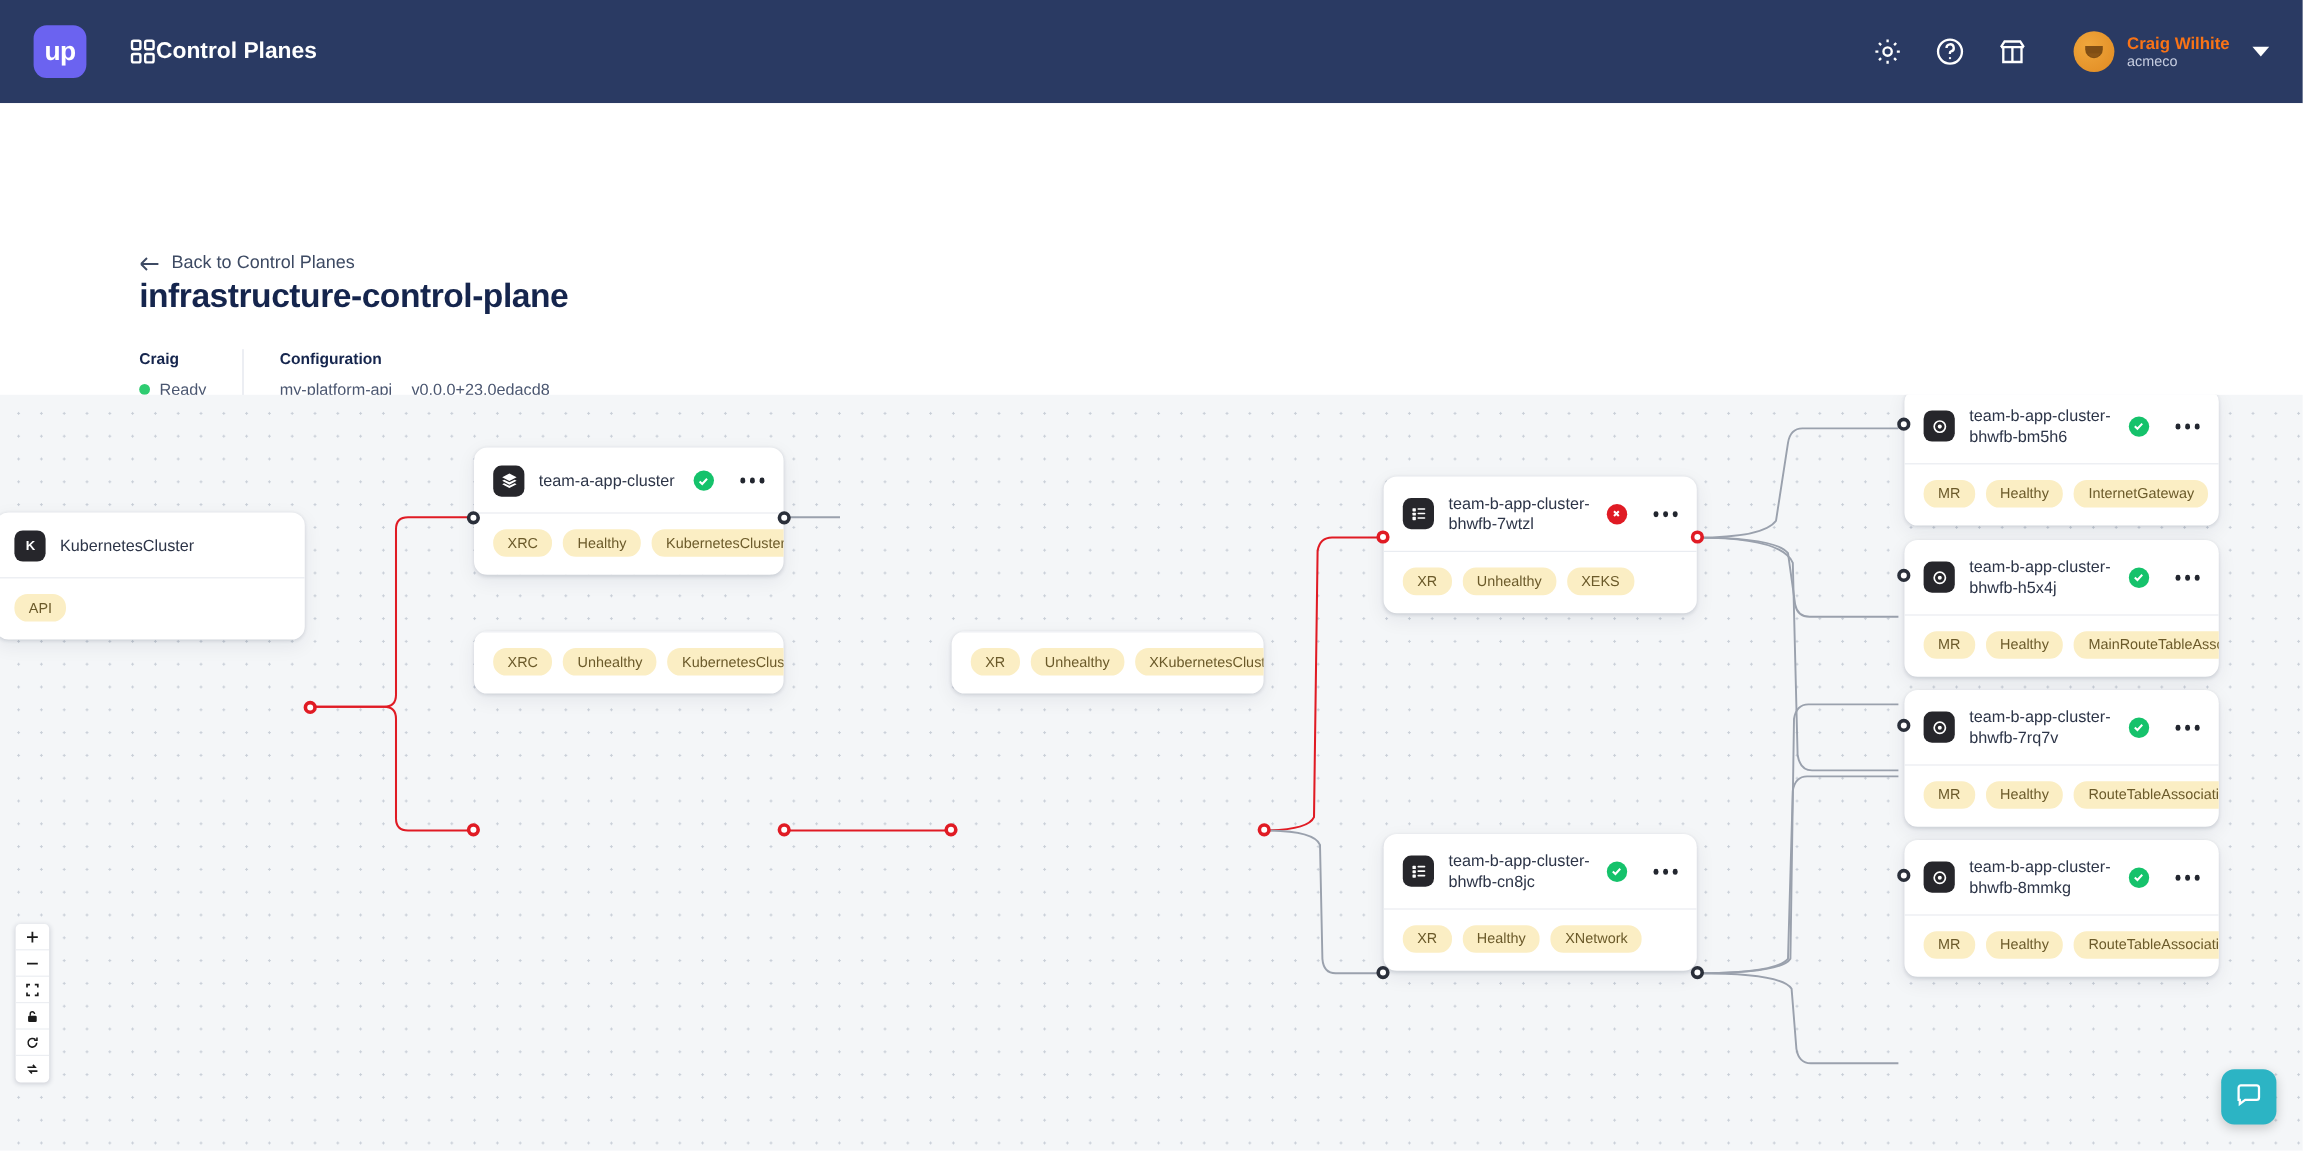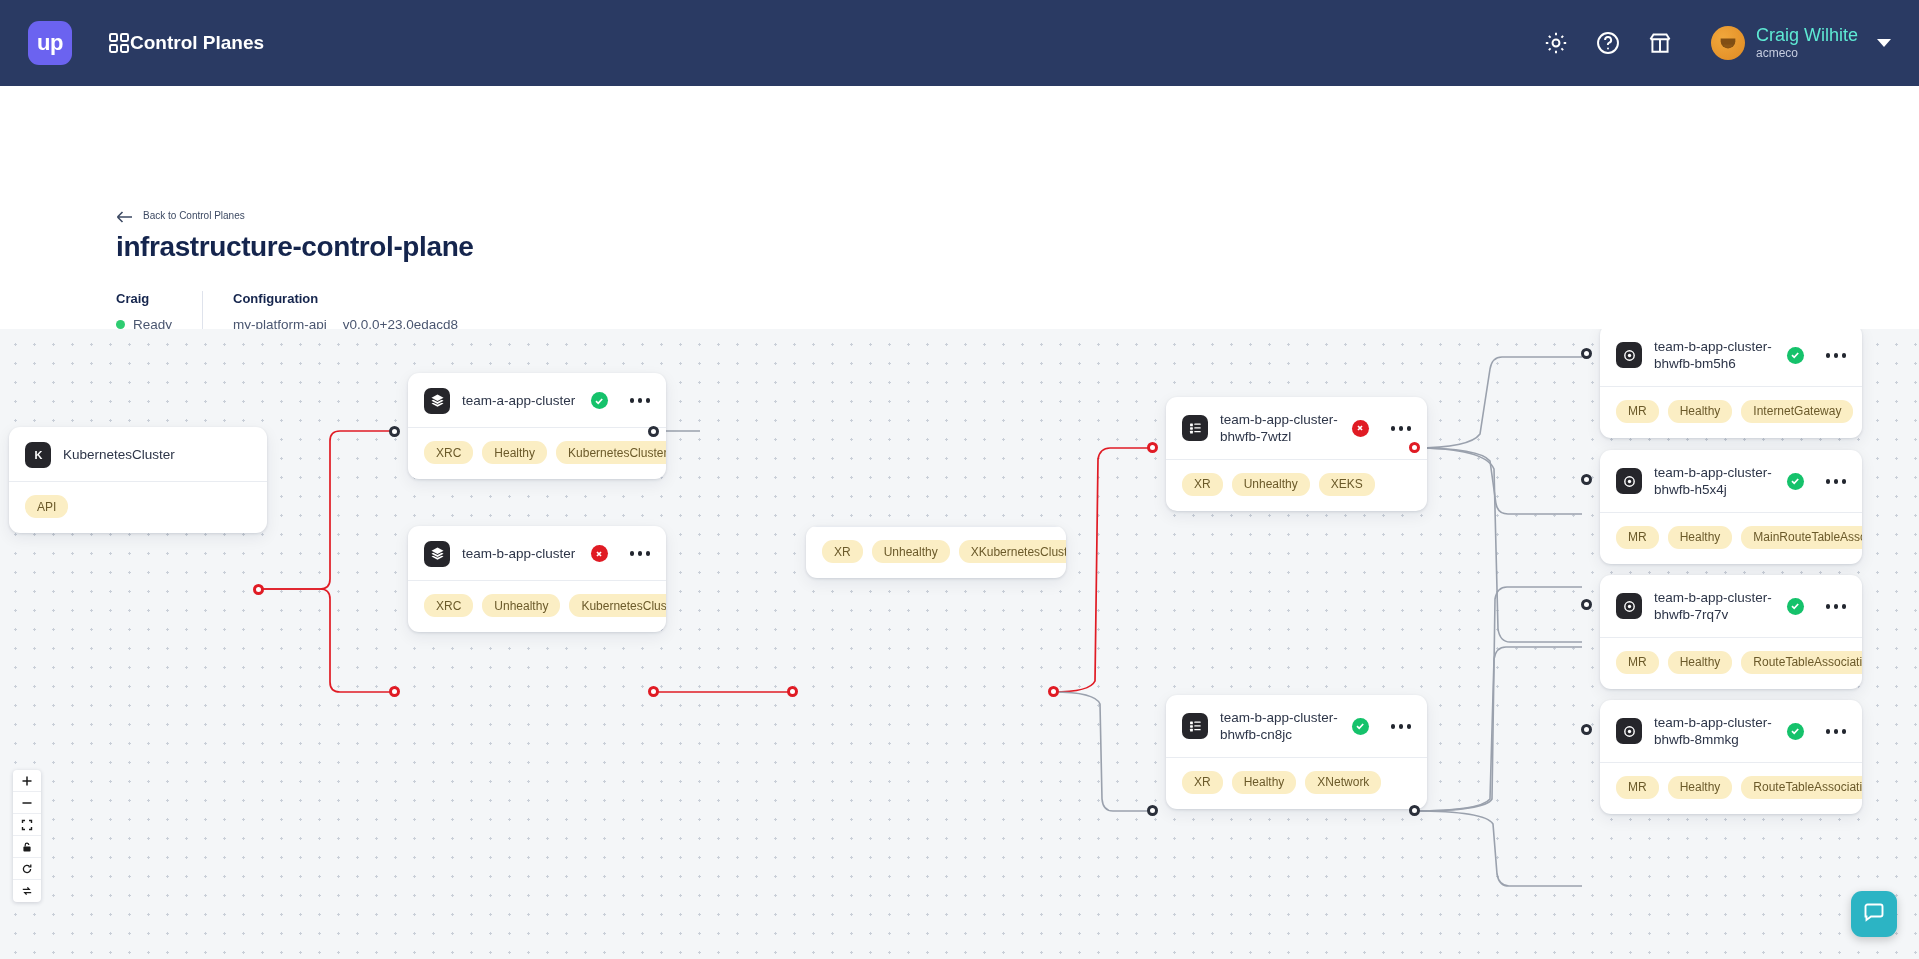--- a/index.html
+++ b/index.html
@@ -25,30 +25,30 @@
   .nav-title { color: #fff; font-size: 19px; font-weight: 700; }
   .nav-right { margin-left: auto; display: flex; align-items: center; gap: 26px; margin-right: 28px; }
   .nav-ico { width: 26px; height: 26px; color: #fff; cursor: pointer; display: block; }
   .user-wrap { display: flex; align-items: center; gap: 11px; cursor: pointer; margin-left: 12px; }
   .avatar {
     width: 34px; height: 34px; border-radius: 50%;
     background: radial-gradient(circle at 35% 35%, #f0a73c, #e08a22);
     display: flex; align-items: center; justify-content: center; overflow: hidden;
   }
   .avatar svg { width: 22px; height: 22px; }
-  .user-name { color: #5eead4; font-size: 18px; font-weight: 400; line-height: 1.15; }
+  .user-name { color: #f97316; font-size: 14px; font-weight: 700; line-height: 1.15; }
   .user-org { color: #c6cde0; font-size: 12px; line-height: 1.2; }
   .caret { width: 0; height: 0; border-left: 7px solid transparent; border-right: 7px solid transparent;
            border-top: 8px solid #fff; margin-left: 8px; }
 
   
   .header { position: absolute; left: 0; top: 86px; width: 1919px; height: 243px; background: #fff; }
   .back-link {
-    position: absolute; left: 116px; top: 124px; display: flex; align-items: flex-start; gap: 10px;
-    color: #3d4a63; font-size: 10px; cursor: pointer;
+    position: absolute; left: 116px; top: 124px; display: flex; align-items: flex-end; gap: 10px;
+    color: #3d4a63; font-size: 15px; cursor: pointer;
   }
   .back-arrow { width: 17px; height: 14px; display: block; }
   .page-title {
     position: absolute; left: 116px; top: 145px; font-size: 28px; font-weight: 700;
     color: #15254d; letter-spacing: -0.4px;
   }
   .meta { position: absolute; left: 116px; top: 205px; display: flex; align-items: flex-start; }
   .meta-col { display: flex; flex-direction: column; gap: 11px; }
   .meta-label { font-size: 13px; font-weight: 700; color: #15254d; }
   .meta-value { font-size: 13.5px; color: #4a5670; display: flex; align-items: center; gap: 8px; }
@@ -76,21 +76,20 @@
     background-size: 19px 19px; background-position: 6px 6px;
     overflow: hidden;
   }
   .edges { position: absolute; left: 0; top: 0; width: 1919px; height: 630px; }
 
   
   .node {
     position: absolute; background: #fff; border-radius: 11px;
     box-shadow: 0 1px 3px rgba(20,30,60,.13), 0 5px 16px rgba(20,30,60,.07);
     overflow: hidden;
-    margin-left: 13px;
   }
   .node-head { display: flex; align-items: center; padding: 14px 14px 13px 16px; gap: 12px; min-height: 54px; }
   .node-icon {
     width: 26px; height: 26px; border-radius: 7px; background: #26262b; flex: 0 0 26px;
     display: flex; align-items: center; justify-content: center;
   }
   .node-icon svg { width: 15px; height: 15px; }
   .node-name { font-size: 13.5px; color: #2d3548; line-height: 1.28; flex: 1 1 auto; word-break: break-word; }
   .status-badge { width: 17px; height: 17px; border-radius: 50%; flex: 0 0 17px;
                   display: flex; align-items: center; justify-content: center; }
@@ -296,40 +295,20 @@
       <div class="node-tags">
         <span class="tag">XRC</span>
         <span class="tag">Healthy</span>
         <span class="tag">KubernetesCluster</span>
       </div>
     </div>
     <div class="handle" style="left:389px; top:97px;"></div>
     <div class="handle" style="left:648px; top:97px;"></div>
 
     <div class="node" style="left:395px; top:197px; width:258px;">
-      <div class="node-head">
-        <span class="node-icon">
-          <svg viewBox="0 0 16 16" fill="#fff">
-            <path d="M8 1.6 1.6 5 8 8.4 14.4 5z"></path>
-            <path d="M1.6 8.2 8 11.6l6.4-3.4-1.7-.9L8 9.5 3.3 7.3z"></path>
-            <path d="M1.6 11.2 8 14.6l6.4-3.4-1.7-.9L8 12.5 3.3 10.3z"></path>
-          </svg>
-        </span>
-        <span class="node-name">team-b-app-cluster</span>
-        <span class="status-badge err">
-          <svg viewBox="0 0 10 10" fill="none" stroke="#fff" stroke-width="1.7">
-              <path d="M3 3l4 4M7 3l-4 4"></path>
-            </svg>
-        </span>
-        <span class="kebab">
-            <i></i>
-            <i></i>
-            <i></i>
-          </span>
-      </div>
       <div class="node-divider"></div>
       <div class="node-tags">
         <span class="tag">XRC</span>
         <span class="tag">Unhealthy</span>
         <span class="tag">KubernetesCluster</span>
       </div>
     </div>
     <div class="handle red" style="left:389px; top:357px;"></div>
     <div class="handle red" style="left:648px; top:357px;"></div>
 

